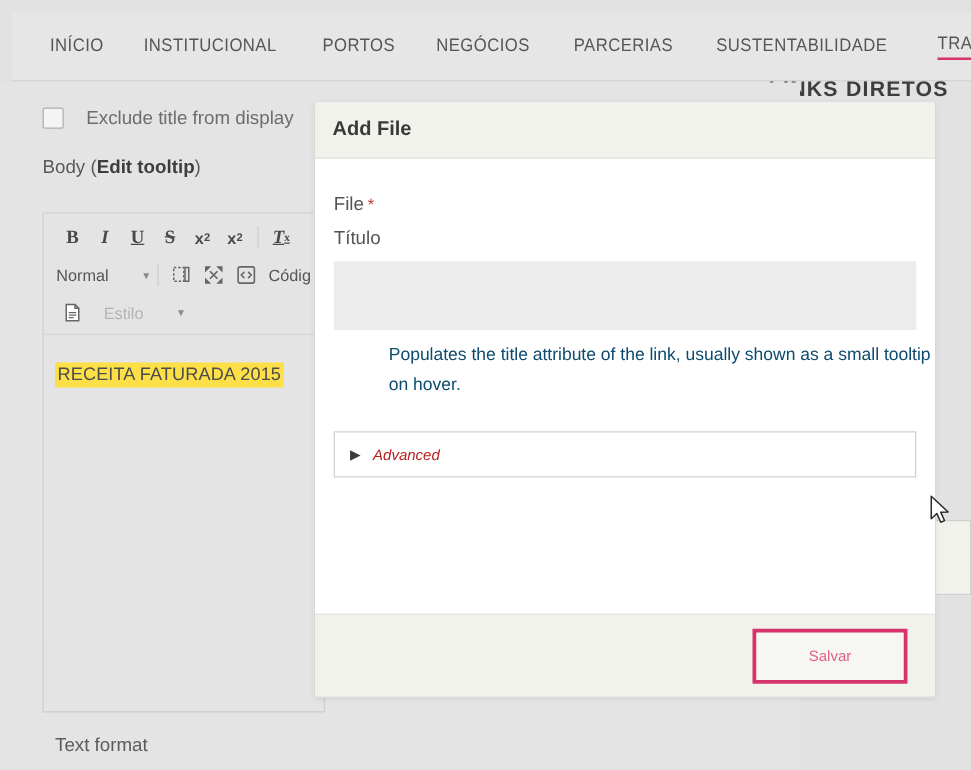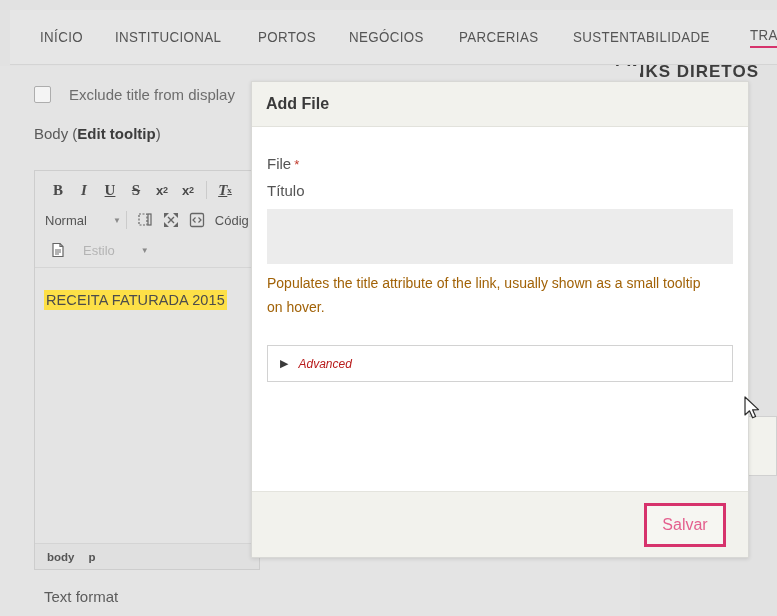--- a/index.html
+++ b/index.html
@@ -305,24 +305,25 @@
   #title-input {
     height: 55px;
     background: #ececec;
     border: none;
     width: 100%;
     box-sizing: border-box;
     margin-bottom: 7px;
   }
   #title-help {
     font-size: 14px;
-    color: #a16207;
+    color: #0c4a6e;
     line-height: 24px;
     width: 440px;
     margin-bottom: 26px;
+    margin-left: 44px;
   }
   #advanced-box {
     border: 1px solid #d2d2d2;
     height: 37px;
     display: flex;
     align-items: center;
     padding-left: 12px;
     box-sizing: border-box;
     background: #fff;
   }
@@ -347,22 +348,22 @@
     box-sizing: border-box;
     display: flex;
     align-items: center;
     justify-content: flex-end;
     padding-right: 22px;
   }
   #salvar-btn {
     border: 3px solid #d6336c;
     background: #f6f6f2;
     color: #e45f8e;
-    font-size: 16px;
-    width: 82px;
+    font-size: 12px;
+    width: 124px;
     height: 44px;
     display: flex;
     align-items: center;
     justify-content: center;
     box-sizing: border-box;
   }
 
   
   #cursor {
     position: absolute;
@@ -467,24 +468,20 @@
             <span>Estilo</span>
             <span class="arrow">▼</span>
           </span>
         </div>
       </div>
 
       <div id="ck-content">
         <span id="ck-selected">RECEITA FATURADA 2015</span>
       </div>
 
-      <div id="ck-status">
-        <span class="el">body</span>
-        <span class="el">p</span>
-      </div>
     </div>
 
     <div id="text-format-label">Text format</div>
 
   </div>
 </div>
 
 <div id="modal">
 
   <div id="modal-header">

